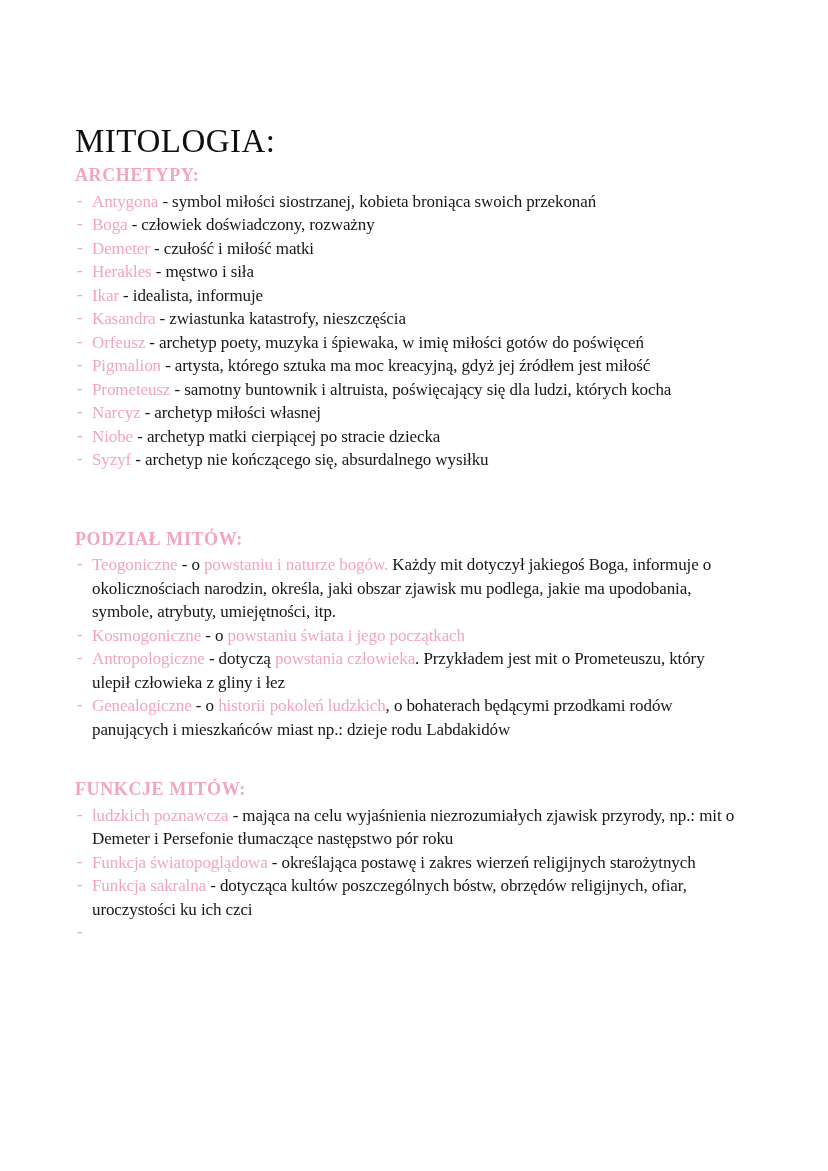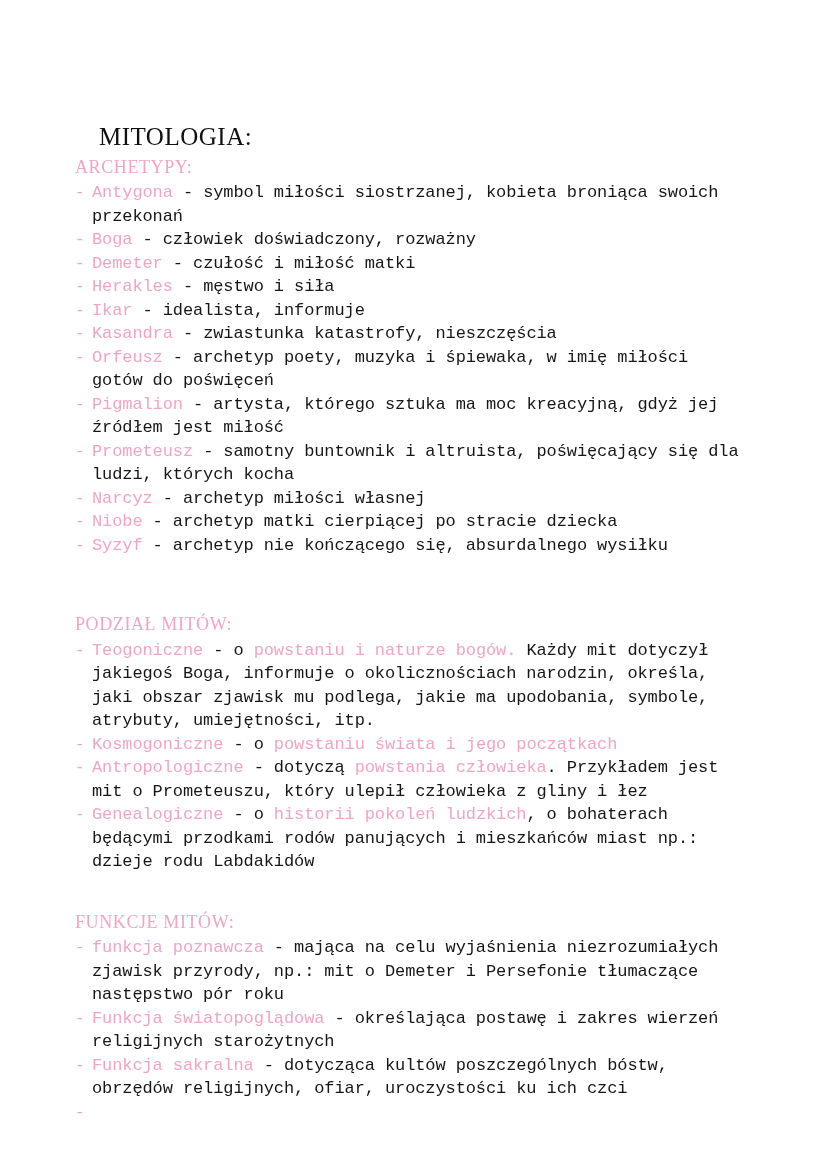--- a/index.html
+++ b/index.html
@@ -18,31 +18,30 @@
     font-family: "Liberation Serif", "DejaVu Serif", serif;
     color: var(--ink);
   }
   .page {
     width: 828px;
     height: 1171px;
     padding: 123px 0 0 75px;
     background: var(--bg);
   }
   .title {
-    font-size: 25px;
+    font-size: 33px;
     font-weight: 500;
     letter-spacing: 0.5px;
     line-height: 1.1;
     color: #101010;
     margin-bottom: 5px;
-    margin-left: 24px;
   }
   .section-heading {
     font-size: 18px;
-    font-weight: 400;
+    font-weight: 700;
     letter-spacing: 0.6px;
     color: var(--pink);
     line-height: 1.25;
     margin-bottom: 3px;
   }
   #sections section:nth-child(2) { margin-top: 56px; }
   #sections section:nth-child(3) { margin-top: 37px; }
   .item-list {
     list-style: none;
   }
@@ -56,21 +55,20 @@
     flex: 0 0 15px;
     width: 15px;
     margin-left: 2px;
     color: var(--pink);
     font-weight: 500;
     line-height: 21px;
   }
   .item-text {
     width: 648px;
     letter-spacing: -0.1px;
-    font-family: Liberation Mono, monospace;
   }
   .seg.pink { color: var(--pink); }
   .seg.black { color: var(--ink); }
 </style>
 </head>
 <body>
 
 <div class="page">
   <h1 class="title">MITOLOGIA:</h1>
   <div id="sections">
@@ -146,21 +144,21 @@
             <span class="dash">-</span>
             <span class="item-text"><span class="seg pink">Genealogiczne</span><span class="seg black"> - o </span><span class="seg pink">historii pokoleń ludzkich</span><span class="seg black">, o bohaterach będącymi przodkami rodów panujących i mieszkańców miast np.: dzieje rodu Labdakidów</span></span>
           </li>
         </ul>
       </section>
       <section class="section">
         <h2 class="section-heading">FUNKCJE MITÓW:</h2>
         <ul class="item-list">
           <li class="list-item">
             <span class="dash">-</span>
-            <span class="item-text"><span class="seg pink">funkcja poznawcza</span><span class="seg black"> - mająca na celu wyjaśnienia niezrozumiałych zjawisk przyrody, np.: mit o Demeter i Persefonie tłumaczące następstwo pór roku</span></span>
+            <span class="item-text"><span class="seg pink">ludzkich poznawcza</span><span class="seg black"> - mająca na celu wyjaśnienia niezrozumiałych zjawisk przyrody, np.: mit o Demeter i Persefonie tłumaczące następstwo pór roku</span></span>
           </li>
           <li class="list-item">
             <span class="dash">-</span>
             <span class="item-text"><span class="seg pink">Funkcja światopoglądowa</span><span class="seg black"> - określająca postawę i zakres wierzeń religijnych starożytnych</span></span>
           </li>
           <li class="list-item">
             <span class="dash">-</span>
             <span class="item-text"><span class="seg pink">Funkcja sakralna</span><span class="seg black"> - dotycząca kultów poszczególnych bóstw, obrzędów religijnych, ofiar, uroczystości ku ich czci</span></span>
           </li>
           <li class="list-item">

